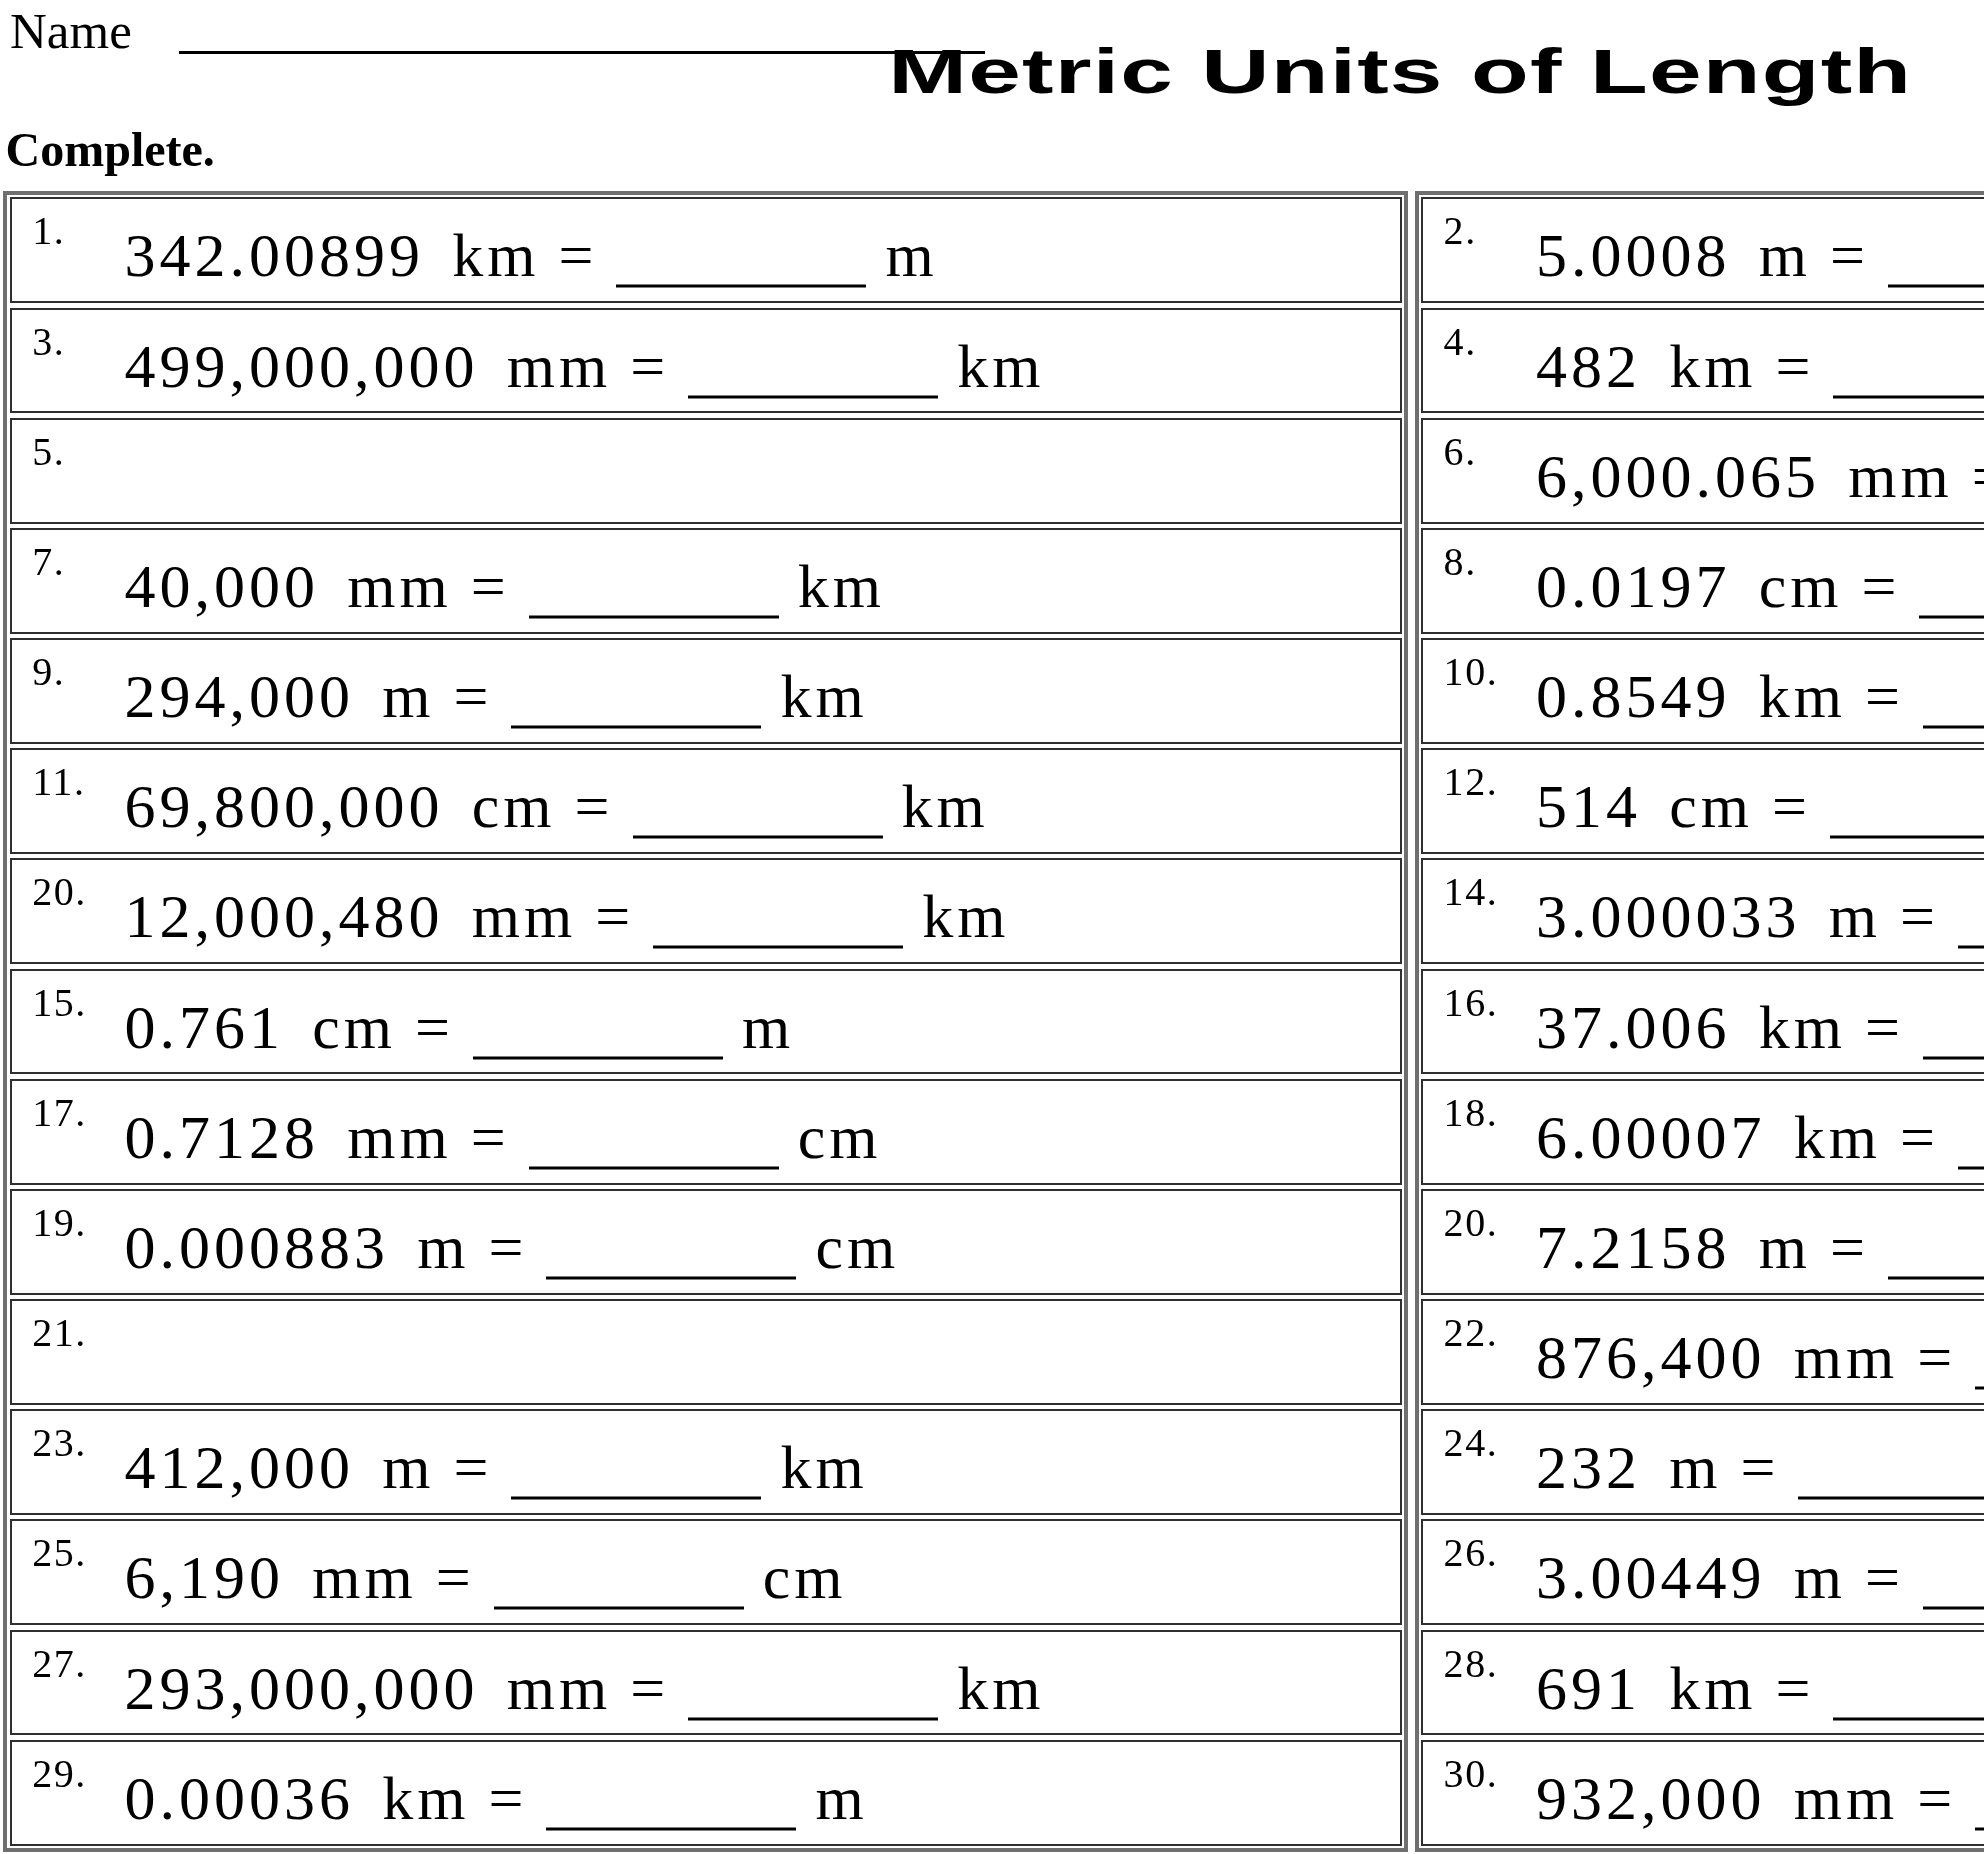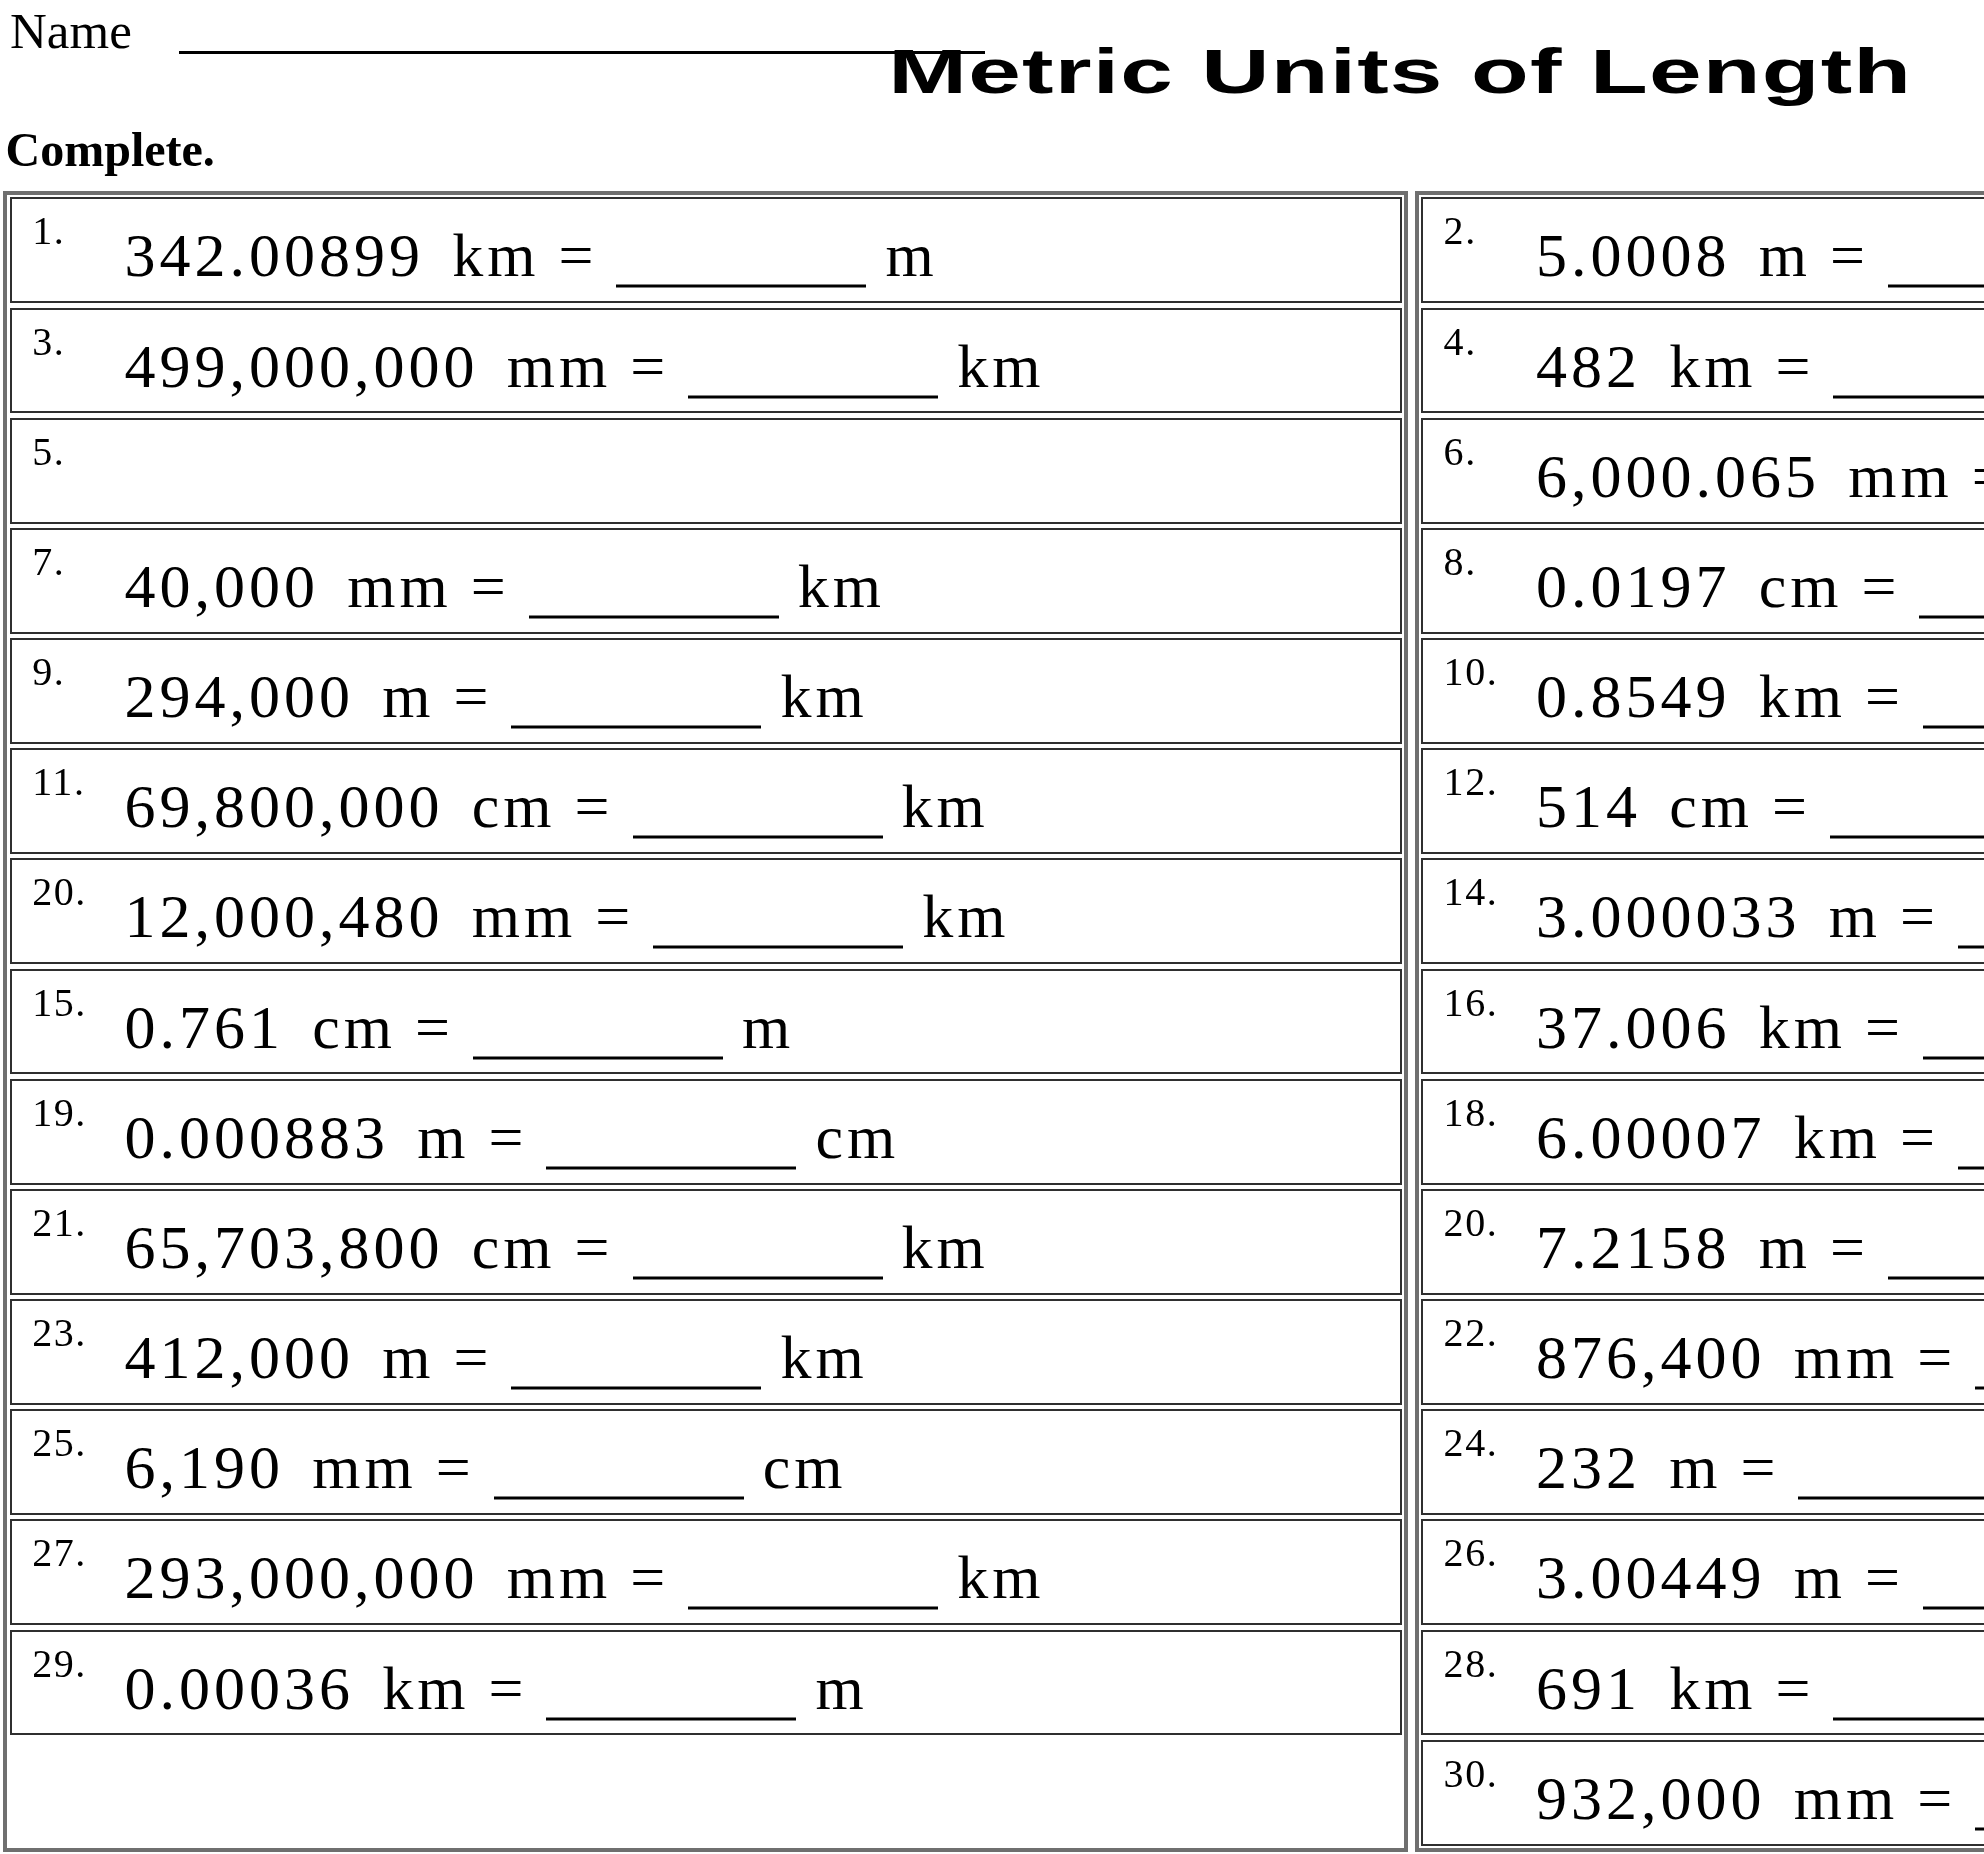--- a/index.html
+++ b/index.html
@@ -69,26 +69,29 @@
         </div>
         <div class="cell">
           <span class="qnum">20.</span>
           <div class="prob"><span>12,000,480 mm</span><span class="eq">=</span><span class="blank"></span><span>km</span></div>
         </div>
         <div class="cell">
           <span class="qnum">15.</span>
           <div class="prob"><span>0.761 cm</span><span class="eq">=</span><span class="blank"></span><span>m</span></div>
         </div>
         <div class="cell">
+          <span class="qnum">17.</span>
+          <div class="prob"><span>0.7128 mm</span><span class="eq">=</span><span class="blank"></span><span>cm</span></div>
+        </div>
+        <div class="cell">
           <span class="qnum">19.</span>
           <div class="prob"><span>0.000883 m</span><span class="eq">=</span><span class="blank"></span><span>cm</span></div>
         </div>
         <div class="cell">
           <span class="qnum">21.</span>
-          <div class="prob"><span>65,703,800 cm</span><span class="eq">=</span><span class="blank"></span><span>km</span></div>
         </div>
         <div class="cell">
           <span class="qnum">23.</span>
           <div class="prob"><span>412,000 m</span><span class="eq">=</span><span class="blank"></span><span>km</span></div>
         </div>
         <div class="cell">
           <span class="qnum">25.</span>
           <div class="prob"><span>6,190 mm</span><span class="eq">=</span><span class="blank"></span><span>cm</span></div>
         </div>
         <div class="cell">

